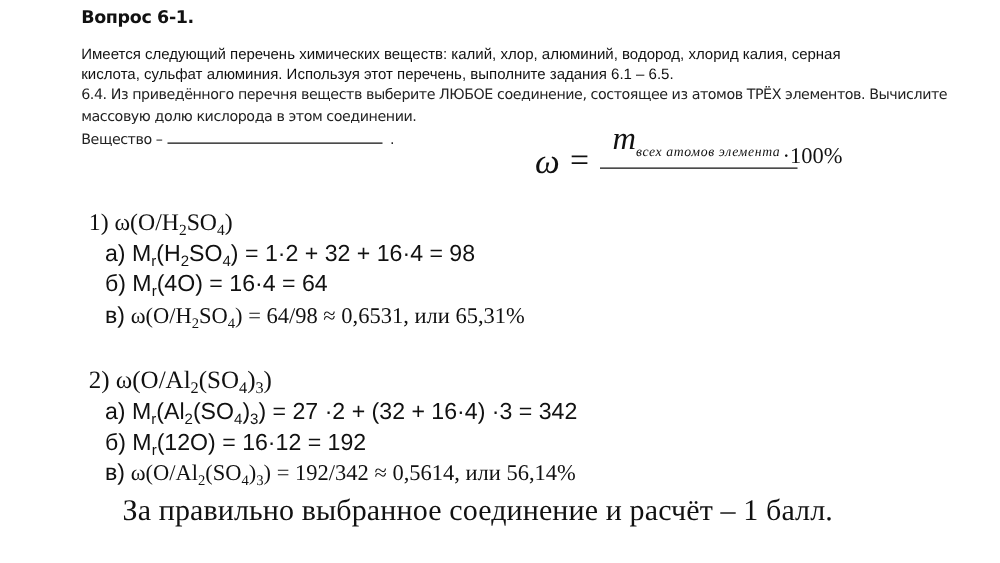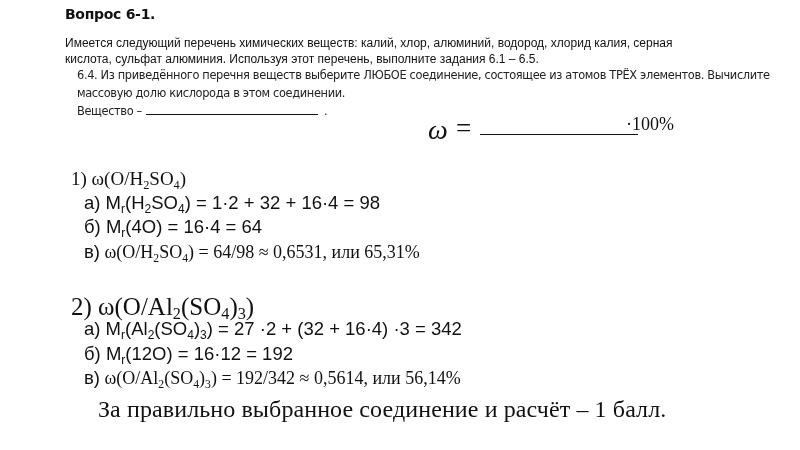--- a/index.html
+++ b/index.html
@@ -5,21 +5,21 @@
     html, body { margin: 0; padding: 0; }
     body {
       width: 800px; height: 450px; background: #ffffff; position: relative;
       overflow: hidden; color: #111;
     }
     .abs { position: absolute; white-space: nowrap; }
     .sans { font-family: "Liberation Sans", "DejaVu Sans", sans-serif; }
     .serif { font-family: "Liberation Serif", "DejaVu Serif", serif; }
     .title { left: 65px; top: 6px; font-size: 14px; font-weight: bold; font-family: "DejaVu Sans", sans-serif; letter-spacing: -0.3px; }
     .intro { left: 65px; font-size: 12px; }
-    .task { left: 65px; font-size: 11.4px; font-family: "DejaVu Sans", sans-serif; letter-spacing: -0.35px; color: #222; margin-left: 12px; }
+    .task { left: 65px; font-size: 11.4px; font-family: "DejaVu Sans", sans-serif; letter-spacing: -0.35px; color: #222; }
     .blank { display: inline-block; width: 172px; border-bottom: 1.5px solid #111; height: 10px; margin: 0 6px 0 4px; vertical-align: baseline; }
     .formula { left: 428px; top: 96px; width: 290px; height: 74px; }
     .omega { position: absolute; left: 0; top: 18px; font-size: 28px; font-style: italic; }
     .eq { position: absolute; left: 28px; top: 17px; font-size: 27px; }
     .frac-num { position: absolute; left: 62px; top: 0; font-style: italic; }
     .frac-line { position: absolute; left: 52px; top: 38px; width: 158px; border-top: 1.3px solid #111; }
     .frac-den { position: absolute; left: 93px; top: 42px; font-style: italic; }
     .m { font-size: 26px; }
     .msub { font-size: 11px; vertical-align: -6px; letter-spacing: 0.5px; }
     .mul { position: absolute; left: 198px; top: 18px; font-size: 18px; }
@@ -36,27 +36,28 @@
 <div class="abs intro sans" style="top:52px;">кислота, сульфат алюминия. Используя этот перечень, выполните задания 6.1 – 6.5.</div>
 <div class="abs task" style="top:68px;">6.4. Из приведённого перечня веществ выберите ЛЮБОЕ соединение, состоящее из атомов ТРЁХ элементов. Вычислите</div>
 <div class="abs task" style="top:86px;">массовую долю кислорода в этом соединении.</div>
 <div class="abs task" style="top:104px;">
   <span>Вещество –</span><span class="blank"></span><span>.</span>
 </div>
 
 <div class="abs formula serif">
   <span class="omega">ω</span>
   <span class="eq">=</span>
+  <span class="frac-num"><span class="m">m</span><span class="msub">всех  атомов  элемента</span></span>
   <span class="frac-line"></span>
   <span class="mul">·100%</span>
 </div>
 
 <div class="abs serif sol" style="left:71px; top:168px; font-size:19px;"><span>1) ω(O/H</span><sub>2</sub><span>SO</span><sub>4</sub><span>)</span></div>
 <div class="abs sans sol" style="left:84px; top:192px;"><span>а) M</span><sub>r</sub><span>(H</span><sub>2</sub><span>SO</span><sub>4</sub><span>) = 1·2 + 32 + 16·4 = 98</span></div>
 <div class="abs sans sol" style="left:84px; top:216px;"><span>б) M</span><sub>r</sub><span>(4O) = 16·4 = 64</span></div>
 <div class="abs sans sol" style="left:84px; top:241px;"><span>в)</span><span class="serif"><span> ω(O/H</span><sub>2</sub><span>SO</span><sub>4</sub><span>) = 64/98 ≈ 0,6531, или 65,31%</span></span></div>
 
-<div class="abs serif sol" style="left:71px; top:293px; font-size:25px;"><span>2) ω(O/Al</span><sub>2</sub><span>(SO</span><sub>4</sub><span>)</span><sub>3</sub><span>)</span></div>
+<div class="abs serif sol" style="left:71px; top:293px; font-size:20px;"><span>2) ω(O/Al</span><sub>2</sub><span>(SO</span><sub>4</sub><span>)</span><sub>3</sub><span>)</span></div>
 <div class="abs sans sol" style="left:84px; top:318px;"><span>а) M</span><sub>r</sub><span>(Al</span><sub>2</sub><span>(SO</span><sub>4</sub><span>)</span><sub>3</sub><span>) = 27 ·2 + (32 + 16·4) ·3 = 342</span></div>
 <div class="abs sans sol" style="left:84px; top:343px;"><span>б) M</span><sub>r</sub><span>(12O) = 16·12 = 192</span></div>
 <div class="abs sans sol" style="left:84px; top:367px;"><span>в)</span><span class="serif"><span> ω(O/Al</span><sub>2</sub><span>(SO</span><sub>4</sub><span>)</span><sub>3</sub><span>) = 192/342 ≈ 0,5614, или 56,14%</span></span></div>
 
 <div class="abs final serif">За правильно выбранное соединение и расчёт – 1 балл.</div>
 
 </body></html>

